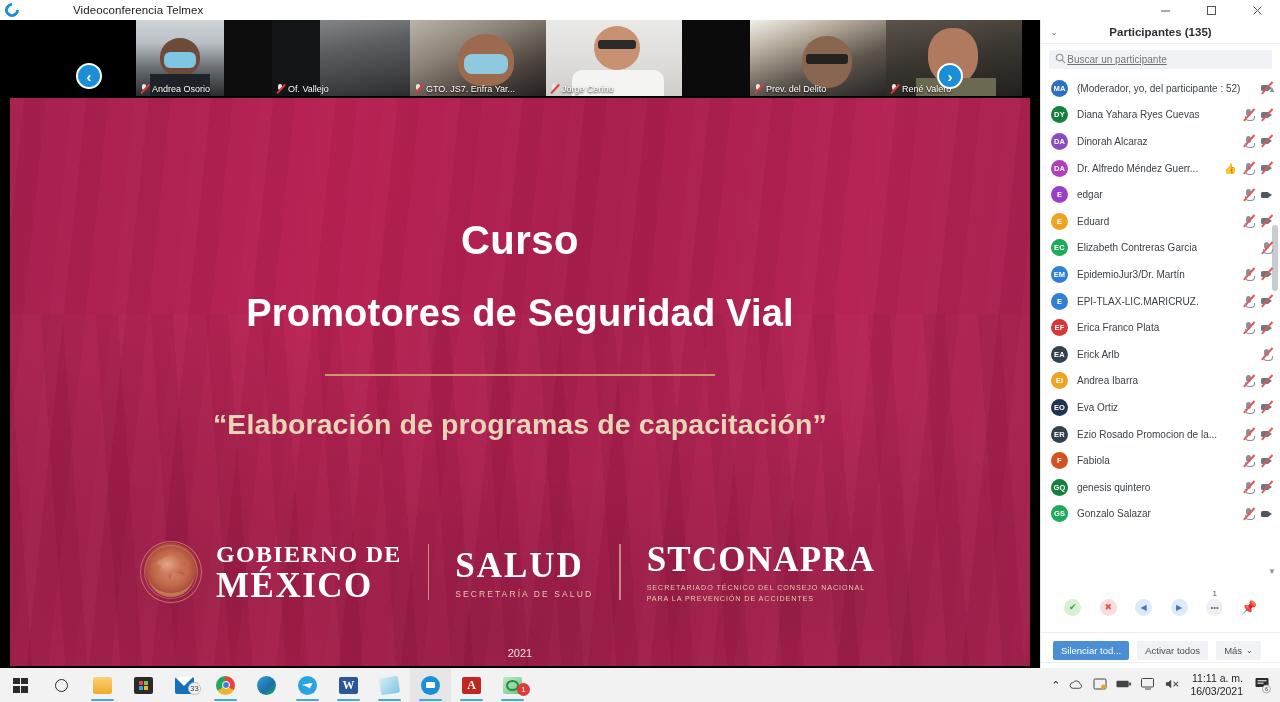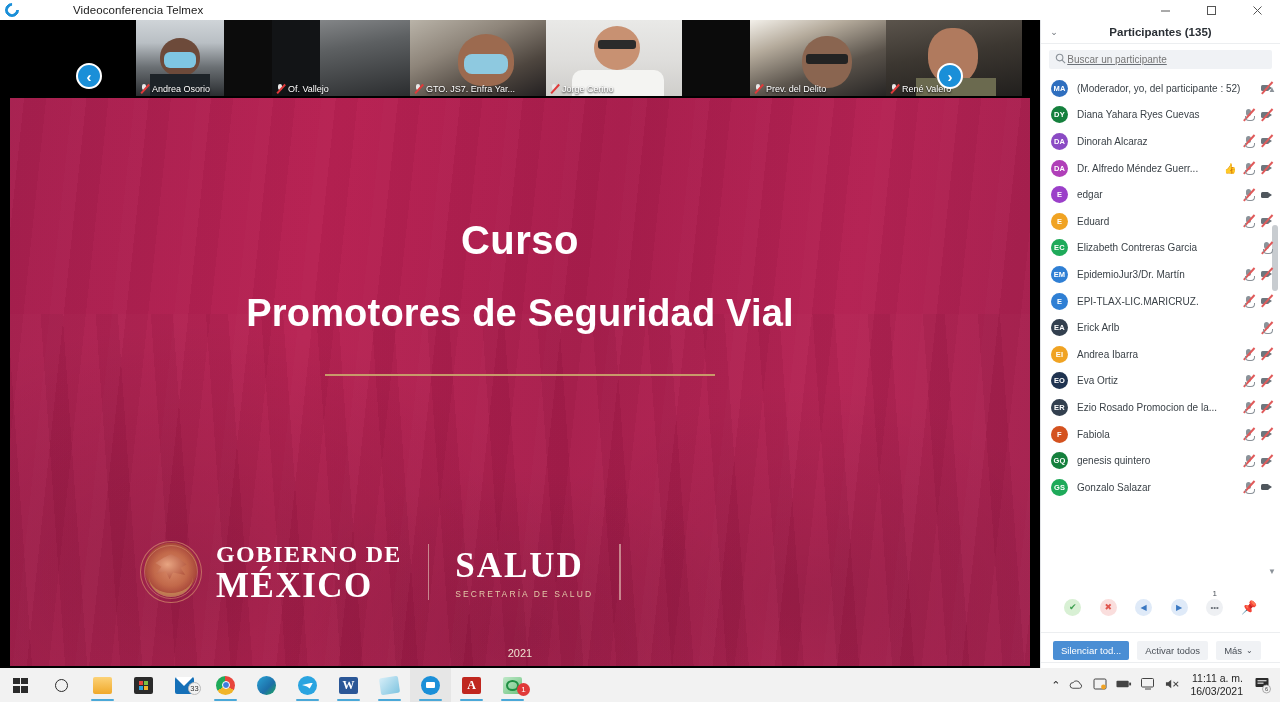--- a/index.html
+++ b/index.html
@@ -464,37 +464,45 @@
     <div class="navarrow right">›</div>
   </div>
 
   <div class="slide-wrap">
     <div class="slide-texture"></div>
     <div class="slide-texture2"></div>
     <div class="slide-inner">
       <div class="s-curso">Curso</div>
       <div class="s-main">Promotores de Seguridad Vial</div>
       <div class="s-rule"></div>
+      <div class="s-quote">“Elaboración de programas de capacitación”</div>
 
       <div class="logos">
         <div class="eagle">
           <div class="ring"></div>
           <div class="body"></div>
           <div class="wreath"></div>
         </div>
         <div class="gob-text">
           <div class="gob1">GOBIERNO DE</div>
           <div class="gob2">MÉXICO</div>
         </div>
         <div class="divider-v"></div>
         <div class="salud-block">
           <div class="salud1">SALUD</div>
           <div class="salud2">SECRETARÍA DE SALUD</div>
         </div>
         <div class="divider-v"></div>
+        <div class="stc-block">
+          <div class="stc1">STCONAPRA</div>
+          <div class="stc2">
+            <div>SECRETARIADO TÉCNICO DEL CONSEJO NACIONAL</div>
+            <div>PARA LA PREVENCIÓN DE ACCIDENTES</div>
+          </div>
+        </div>
       </div>
 
       <div class="s-year">2021</div>
     </div>
   </div>
 
   <div class="panel">
     <div class="panel-head">
       <div class="chev">⌄</div>
       <div class="panel-title">Participantes (135)</div>
@@ -600,20 +608,32 @@
                 <i class="slash"></i>
               </span>
               <span class="ic cam">
                 <i class="slash"></i>
               </span>
             </div>
           </div>
           <div class="prow">
             <div class="av" style="background: rgb(47, 127, 212);">E</div>
             <div class="pname">EPI-TLAX-LIC.MARICRUZ.</div>
+            <div class="picons">
+              <span class="ic mic">
+                <i class="slash"></i>
+              </span>
+              <span class="ic cam">
+                <i class="slash"></i>
+              </span>
+            </div>
+          </div>
+          <div class="prow">
+            <div class="av" style="background: rgb(214, 53, 58);">EF</div>
+            <div class="pname">Erica Franco Plata</div>
             <div class="picons">
               <span class="ic mic">
                 <i class="slash"></i>
               </span>
               <span class="ic cam">
                 <i class="slash"></i>
               </span>
             </div>
           </div>
           <div class="prow">

